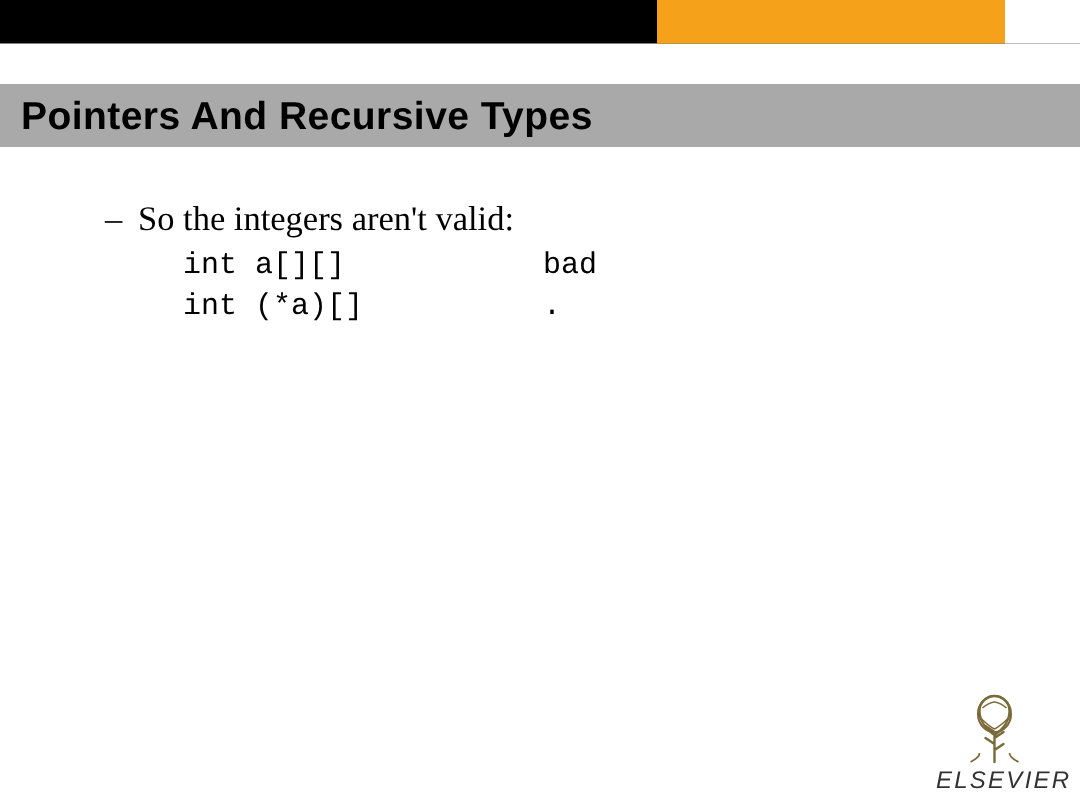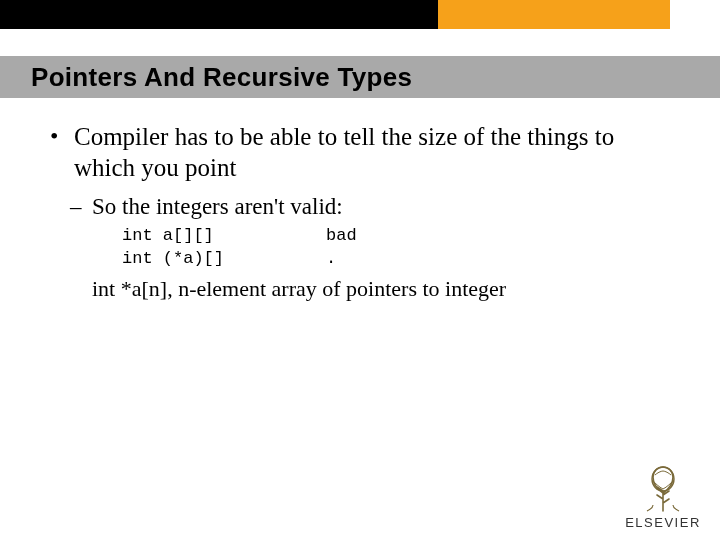--- a/index.html
+++ b/index.html
@@ -45,21 +45,21 @@
   }
   .title-bar {
     position: absolute;
     top: 56px;
     left: 0;
     width: 720px;
     height: 42px;
     background: #a9a9a9;
     display: flex;
     align-items: center;
-    padding-left: 31px;
+    padding-left: 14px;
     box-sizing: border-box;
   }
   .title-bar h1 {
     margin: 0;
     font-family: Arial, Helvetica, sans-serif;
     font-weight: 900;
     font-size: 26px;
     letter-spacing: 0.3px;
     color: #000;
   }
@@ -98,21 +98,21 @@
     content: "–";
     position: absolute;
     left: 0;
     top: 0;
   }
   .code-block {
     margin-left: 52px;
     margin-top: 4px;
     margin-bottom: 4px;
     font-family: "Courier New", Courier, monospace;
-    font-size: 17px;
+    font-size: 20px;
     line-height: 1.35;
     white-space: pre;
   }
   .plain {
     margin-left: 22px;
     font-size: 22px;
     line-height: 1.25;
   }
   .logo {
     position: absolute;
@@ -120,53 +120,50 @@
     bottom: 10px;
     width: 78px;
     text-align: center;
   }
   .logo svg {
     display: block;
     margin: 0 auto 2px auto;
   }
   .logo-text {
     font-family: Arial, Helvetica, sans-serif;
-    font-size: 13px;
+    font-size: 16px;
     letter-spacing: 1.5px;
     color: #333;
+    font-style: italic;
   }
 </style>
 </head>
 <body>
 
 <div class="slide">
 
   <div class="top-black"></div>
   <div class="top-orange"></div>
   <div class="top-right-gap"></div>
 
   <div class="title-bar">
     <h1>Pointers And Recursive Types</h1>
   </div>
 
   <div class="content">
-    <div class="bullet1">
-      <span>Compiler has to be able to tell the size of the things to which you point</span>
-    </div>
 
     <div class="sub">
       <div class="dash">
         <span>So the integers aren't valid:</span>
       </div>
 
       <div class="code-block"><span>int a[][]           bad</span>
 <span>int (*a)[]          .</span></div>
 
 
-      <div class="plain">int *a[n], n-element array of pointers to integer</div>
     </div>
   </div>
 
   <div class="logo">
     <svg width="48" height="48" viewBox="0 0 48 48">
       <rect x="0" y="0" width="48" height="48" fill="none"></rect>
       <path d="M24 46 L24 28 M24 28 C18 24 14 18 14 12 C14 6 19 2 24 2 C29 2 34 6 34 12 C34 18 30 24 24 28 Z
                M24 34 L18 30 M24 38 L30 34 M24 30 L30 26 M24 26 L18 22" stroke="#7a6a3a" stroke-width="1.6" fill="none" stroke-linecap="round"></path>
       <ellipse cx="24" cy="14" rx="11" ry="12" fill="none" stroke="#7a6a3a" stroke-width="1.4"></ellipse>
       <path d="M16 10 C18 8 22 6 24 6 M32 10 C30 8 26 6 24 6 M14 16 C16 18 20 22 24 24 M34 16 C32 18 28 22 24 24" stroke="#7a6a3a" stroke-width="1" fill="none"></path>

